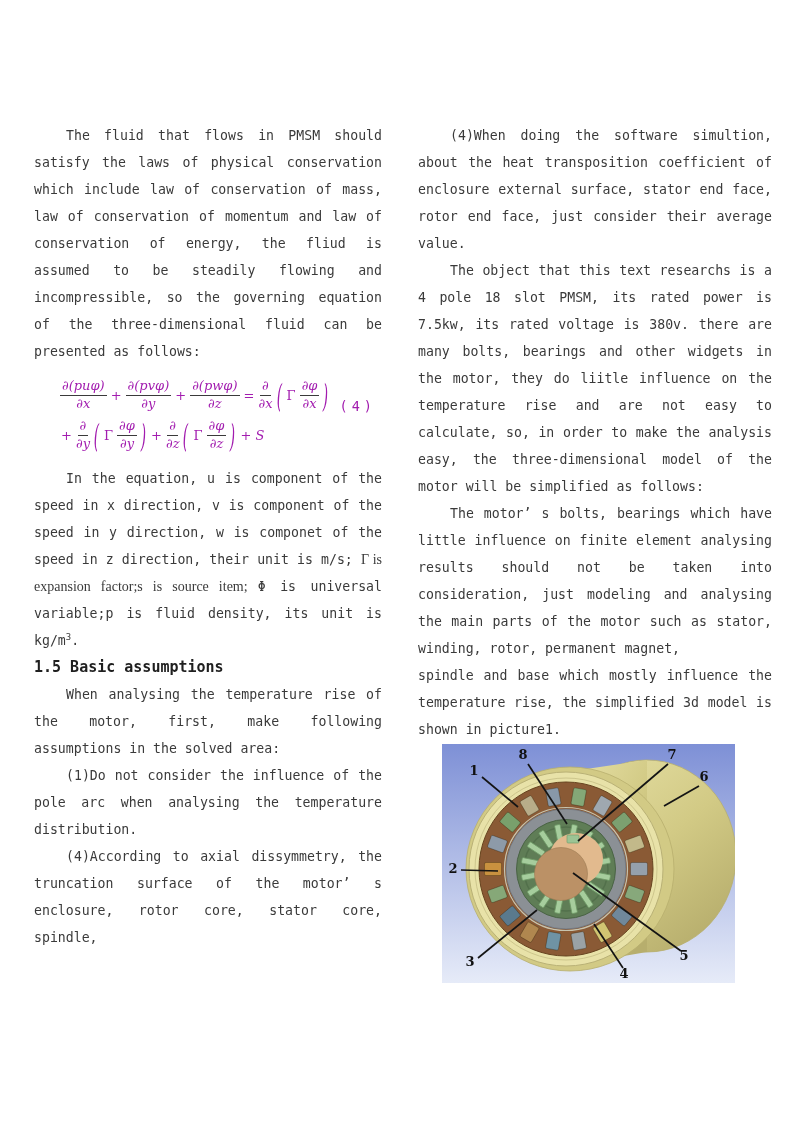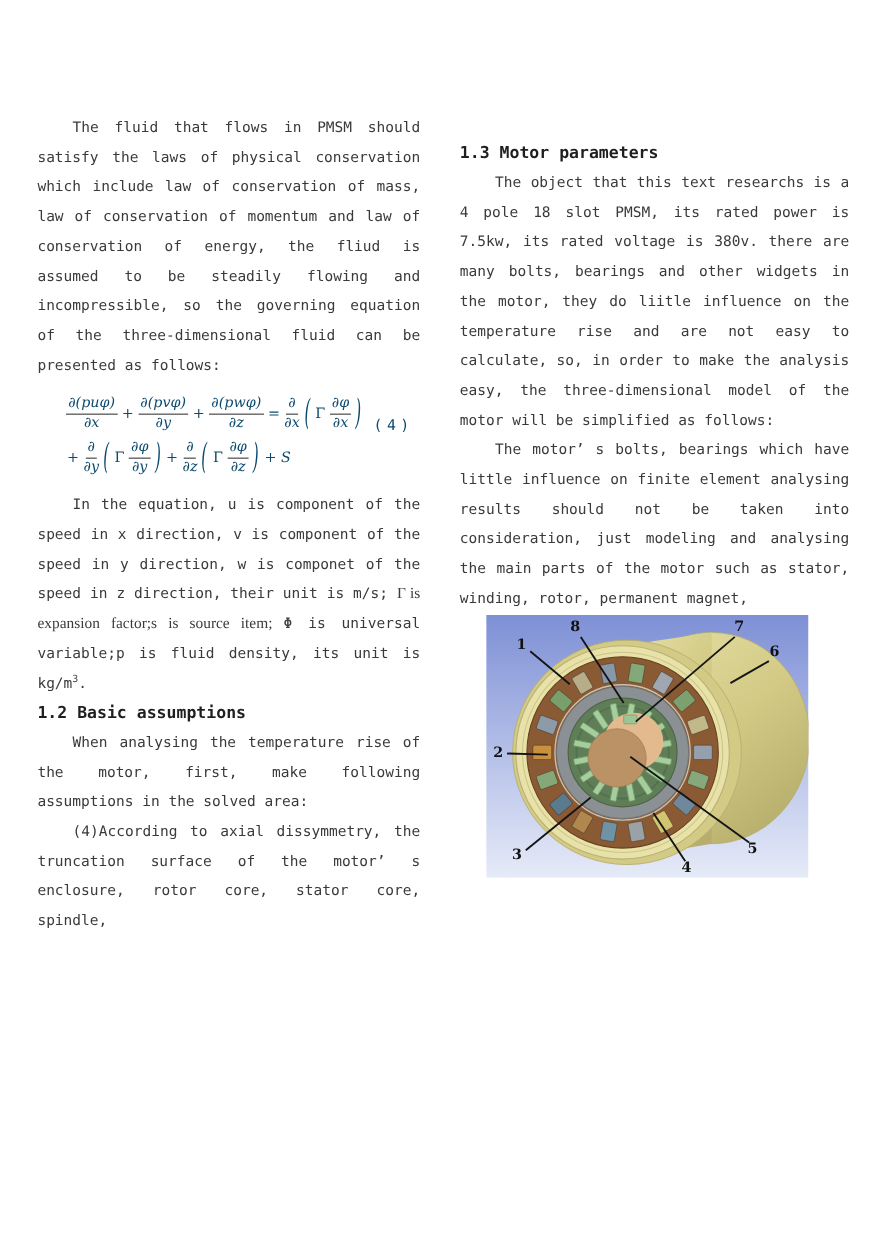--- a/index.html
+++ b/index.html
@@ -1,29 +1,29 @@
 <!DOCTYPE html>
 <html><head>
 <meta charset="utf-8">
 <style>
   html,body{margin:0;padding:0;background:#ffffff;}
   #page{position:relative;width:802px;height:1001px;background:#ffffff;overflow:hidden;
-        font-family:"DejaVu Sans Mono",monospace;color:#3a3a3a;}
+        font-family:"DejaVu Sans Mono",monospace;color:#3a3a3a;margin-top:19px;}
   .col{position:absolute;top:103px;font-size:13.2px;line-height:27px;text-align:justify;}
   #left-col{left:34px;width:348px;}
   #right-col{left:418px;width:354px;}
   p{margin:0;text-align:justify;}
   .ind{text-indent:32px;}
   h2{margin:0;font-size:15px;line-height:27px;font-weight:bold;color:#1f1f1f;
      font-family:"DejaVu Sans Mono",monospace;text-align:left;}
   .serif{font-family:"Liberation Serif",serif;font-size:14px;}
   .sup{font-size:9px;vertical-align:super;line-height:0;}
   
   .equation{position:relative;height:97px;margin:2px 0 1px 0;padding-left:26px;
-            font-family:"DejaVu Serif",serif;font-style:italic;font-size:13px;color:#0c4a6e;}
+            font-family:"DejaVu Serif",serif;font-style:italic;font-size:13px;color:#a21caf;}
   .eq-rows{display:flex;flex-direction:column;justify-content:center;height:100%;gap:7px;}
   .eq-row{display:flex;align-items:center;gap:3px;line-height:1;}
   .frac{display:inline-flex;flex-direction:column;align-items:center;line-height:1.15;}
   .fn{display:block;border-bottom:1px solid #3a3a3a;padding:0 2px 1px 2px;}
   .fd{display:block;padding-top:1px;}
   .op{padding:0 1px;}
   .gam{font-style:normal;padding:0 1px;}
   .paren{display:inline-block;transform:scaleY(2.45) scaleX(1.05);font-weight:200;margin:0 1px;}
   .eqnum{position:absolute;right:6px;top:26px;font-family:"DejaVu Sans Mono",monospace;
          font-style:normal;font-size:13.5px;letter-spacing:4px;}
@@ -96,29 +96,31 @@
           <span class="paren">)</span>
           <span class="op">+</span>
           <span>S</span>
         </div>
       </div>
       <span class="eqnum">(4)</span>
     </div>
 
     <p class="ind"><span>In the equation, u is component of the speed in x direction, v is component of the speed in y direction, w is componet of the speed in z direction, their unit is m/s; </span><span class="serif">Γ is expansion factor;s is source item; </span><span>Φ is universal variable;p is fluid density, its unit is kg/m</span><sup class="sup">3</sup><span>.</span></p>
 
-    <h2>1.2 Basic assumptions</h2>
+    <h2>1.5 Basic assumptions</h2>
     <p class="ind">When analysing the temperature rise of the motor, first, make following assumptions in the solved area:</p>
+    <p class="ind">(1)Do not consider the influence of the pole arc when analysing the temperature distribution.</p>
     <p class="ind">(4)According to axial dissymmetry, the truncation surface of the motor’ s enclosure, rotor core, stator core, spindle,</p>
   </div>
 
   <div id="right-col" class="col">
-    <h2 class="sp-before-13">1.3 Motor parameters</h2>
+    <p class="ind">(4)When doing the software simultion, about the heat transposition coefficient of enclosure external surface, stator end face, rotor end face, just consider their average value.</p>
     <p class="ind">The object that this text researchs is a 4 pole 18 slot PMSM, its rated power is 7.5kw, its rated voltage is 380v. there are many bolts, bearings and other widgets in the motor, they do liitle influence on the temperature rise and are not easy to calculate, so, in order to make the analysis easy, the three-dimensional model of the motor will be simplified as follows:</p>
     <p class="ind">The motor’ s bolts, bearings which have little influence on finite element analysing results should not be taken into consideration, just modeling and analysing the main parts of the motor such as stator, winding, rotor, permanent magnet,</p>
+    <p>spindle and base which mostly influence the temperature rise, the simplified 3d model is shown in picture1.</p>
 
     <div id="figure-wrap">
       <svg id="motor-svg" width="293" height="239" viewBox="0 0 293 239" xmlns="http://www.w3.org/2000/svg">
           <defs>
             <linearGradient id="bgGrad" x1="0" y1="0" x2="0" y2="1">
               <stop offset="0" stop-color="#7e90d6"></stop>
               <stop offset="1" stop-color="#e6ebf8"></stop>
             </linearGradient>
             <linearGradient id="bodyGrad" x1="0" y1="0" x2="0.75" y2="1">
               <stop offset="0" stop-color="#e8e2a8"></stop>

